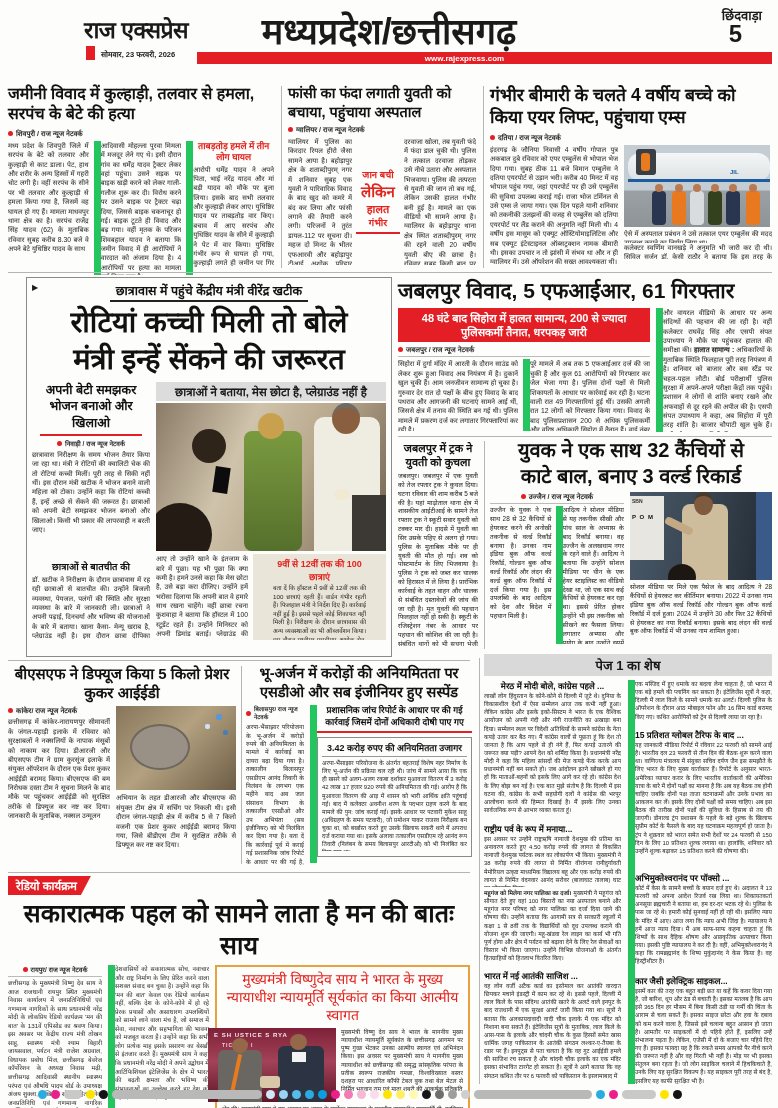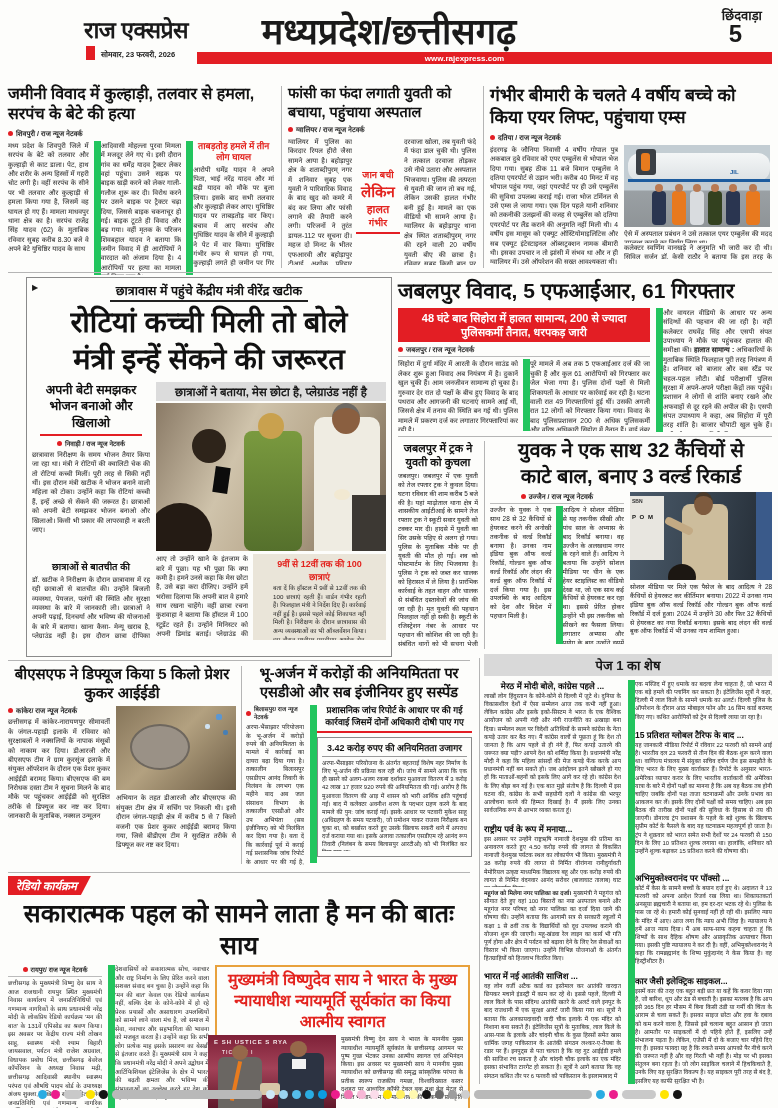--- a/index.html
+++ b/index.html
@@ -281,35 +281,35 @@
         <div class="subh" style="font-size:9px;text-align:center;border-bottom:1px solid #999;padding-bottom:2px;margin-bottom:2px;">3.42 करोड़ रुपए की अनियमितता उजागर</div>
         <div class="bt" style="font-size:5.9px;height:92px;">अरपा-भैंसाझार परियोजना के अंतर्गत बहतराई विशेष नहर निर्माण के लिए भू-अर्जन की प्रक्रिया चल रही थी। जांच में सामने आया कि एक ही खसरे को अलग-अलग रकबा दर्शाकर मुआवजा वितरण में 3 करोड़ 42 लाख 17 हजार 920 रुपये की अनियमितता की गई। आरोप है कि मुआवजा वितरण की आड़ में शासन को भारी आर्थिक क्षति पहुंचाई गई। बाद में कलेक्टर अवनीश शरण के पदभार ग्रहण करने के बाद मामले की पुन: जांच कराई गई। इसके आधार पर पटवारी मुकेश साहू (अधिग्रहण के समय पटवारी), जो प्रमोशन पाकर राजस्व निरीक्षक बन चुका था, को बर्खास्त करते हुए उसके खिलाफ सकरी थाने में अपराध दर्ज कराया गया था। इसके अलावा तत्कालीन एसडीएम रहे आनंद रूप तिवारी (निलंबन के समय बिलासपुर आरटीओ) को भी निलंबित कर दिया गया था।</div>
       </div>
     </div>
   </div>
 </section>
 
 <div class="hline" style="left:8px;top:872px;width:462px;"></div>
 
 <section class="abs" style="left:8px;top:876px;width:462px;height:208px;">
-  <div style="display:flex;align-items:center;gap:25px;font-style:italic;">
+  <div style="display:flex;align-items:center;gap:25px;">
     <div style="background:#e31e24;color:#fff;font-size:11.5px;font-weight:800;padding:2px 14px 2px 8px;clip-path:polygon(0 0,100% 0,88% 100%,0 100%);">रेडियो कार्यक्रम</div>
   </div>
   <h2 class="hl" style="font-size:25px;font-weight:900;text-align:center;margin-top:2px;">सकारात्मक पहल को सामने लाता है मन की बातः साय</h2>
   <div style="display:flex;gap:6px;margin-top:4px;height:148px;">
     <div style="width:94px;flex:none;">
       <div class="byl" style="justify-content:center;border-bottom:1px solid #bbb;padding-bottom:2px;margin-bottom:2px;font-size:6.5px;">
         <span class="dt"></span>
         <span>रायपुर/ राज न्यूज नेटवर्क</span>
       </div>
       <div class="bt" style="font-size:6.2px;height:132px;">छत्तीसगढ़ के मुख्यमंत्री विष्णु देव साय ने आज राजधानी रायपुर स्थित मुख्यमंत्री निवास कार्यालय में जनप्रतिनिधियों एवं गणमान्य नागरिकों के साथ प्रधानमंत्री नरेंद्र मोदी के लोकप्रिय रेडियो कार्यक्रम 'मन की बात' के 131वें एपिसोड का श्रवण किया। इस अवसर पर केंद्रीय राज्य मंत्री तोखन साहू, स्वास्थ्य मंत्री श्याम बिहारी जायसवाल, पर्यटन मंत्री राजेश अग्रवाल, विधायक प्रबोध मिंज, छत्तीसगढ़ बेवरेज कॉर्पोरेशन के अध्यक्ष निवास मढ़ी, छत्तीसगढ़ आदिवासी स्थानीय स्वास्थ्य परंपरा एवं औषधि पादप बोर्ड के उपाध्यक्ष अंजय शुक्ला, अखिलेश सोनी सहित अनेक जनप्रतिनिधि एवं गणमान्य नागरिक उपस्थित थे। मुख्यमंत्री साय ने कहा कि प्रधानमंत्री नरेंद्र मोदी का यह कार्यक्रम</div>
     </div>
     <div class="bt colsep" style="width:94px;flex:none;font-size:6.2px;height:146px;">देशवासियों को सकारात्मक सोच, नवाचार और राष्ट्र निर्माण के लिए प्रेरित करने वाला सशक्त संवाद बन चुका है। उन्होंने कहा कि 'मन की बात' केवल एक रेडियो कार्यक्रम नहीं, बल्कि देश के कोने-कोने में हो रहे प्रेरक प्रयासों और असाधारण उपलब्धियों को सामने लाने वाला मंच है, जो समाज में सेवा, नवाचार और सहभागिता की भावना को मजबूत करता है। उन्होंने कहा कि सभी लोग प्रत्येक माह इसके प्रसारण का बेसब्री से इंतजार करते हैं। मुख्यमंत्री साय ने कहा कि प्रधानमंत्री नरेंद्र मोदी ने अपने उद्बोधन में आर्टिफिशियल इंटेलिजेंस के क्षेत्र में भारत की बढ़ती क्षमता और भविष्य की संभावनाओं का उल्लेख करते हुए देश को नई दिशा का मंत्र दिया है।</div>
     <div style="flex:1;border:2px solid #e8a13c;padding:3px 5px;overflow:visible;">
-      <div class="red" style="font-size:16px;font-weight:700;text-align:center;line-height:1.3;">मुख्यमंत्री विष्णुदेव साय ने भारत के मुख्य न्यायाधीश न्यायमूर्ति सूर्यकांत का किया आत्मीय स्वागत</div>
+      <div class="red" style="font-size:14px;font-weight:400;text-align:center;line-height:1.3;">मुख्यमंत्री विष्णुदेव साय ने भारत के मुख्य न्यायाधीश न्यायमूर्ति सूर्यकांत का किया आत्मीय स्वागत</div>
       <div style="display:flex;gap:5px;margin-top:3px;">
         <div class="photo" style="width:128px;height:74px;flex:none;margin-left:-14px;background:linear-gradient(180deg,#7e2138,#a34258 45%,#5e1628);">
           <div class="abs" style="left:6px;top:4px;font-size:6px;font-weight:800;color:#f5e8ea;letter-spacing:1px;">E SH USTICE S RYA</div>
           <div class="abs" style="left:14px;top:14px;font-size:5px;font-weight:700;color:#e9d3d8;letter-spacing:1px;">TICE OF I</div>
           <div class="abs" style="left:10px;top:22px;width:44px;height:52px;background:#6a6662;border-radius:6px 6px 0 0;"></div>
           <div class="abs" style="left:26px;top:26px;width:4px;height:40px;background:#e87b1e;transform:rotate(12deg);"></div>
           <div class="abs" style="left:24px;top:10px;width:16px;height:15px;border-radius:50%;background:#96684a;"></div>
           <div class="abs" style="left:70px;top:18px;width:46px;height:56px;background:#2c3342;border-radius:6px 6px 0 0;"></div>
           <div class="abs" style="left:84px;top:24px;width:14px;height:10px;background:#f2f2f2;"></div>
           <div class="abs" style="left:82px;top:6px;width:17px;height:16px;border-radius:50%;background:#96684a;"></div>

